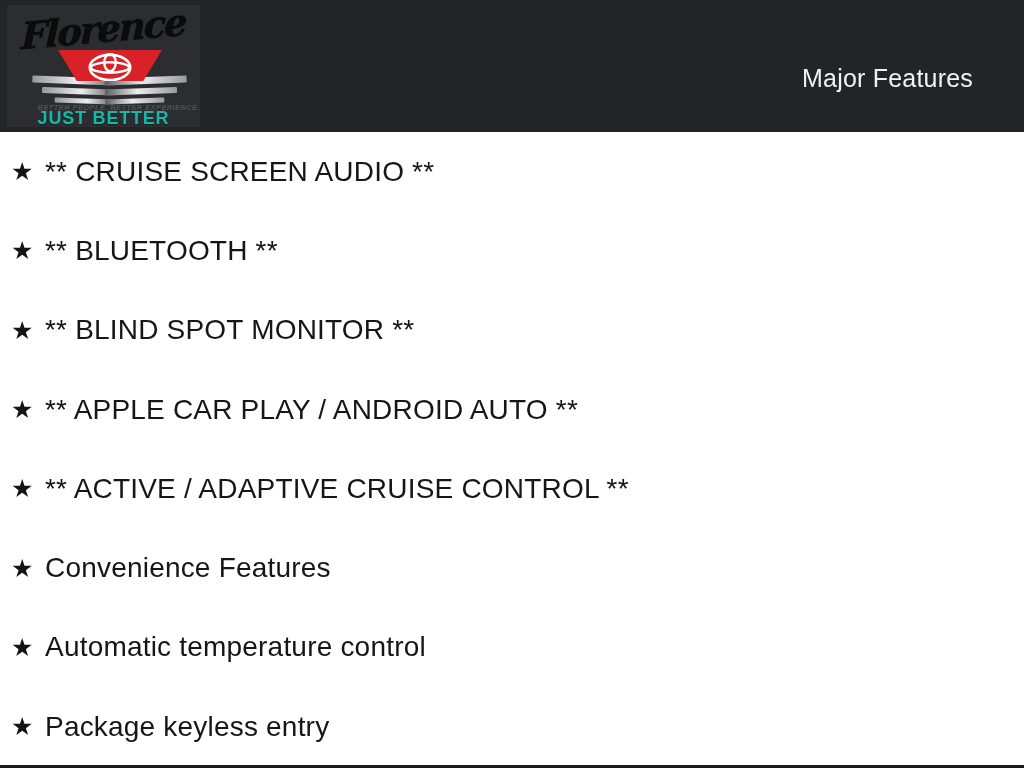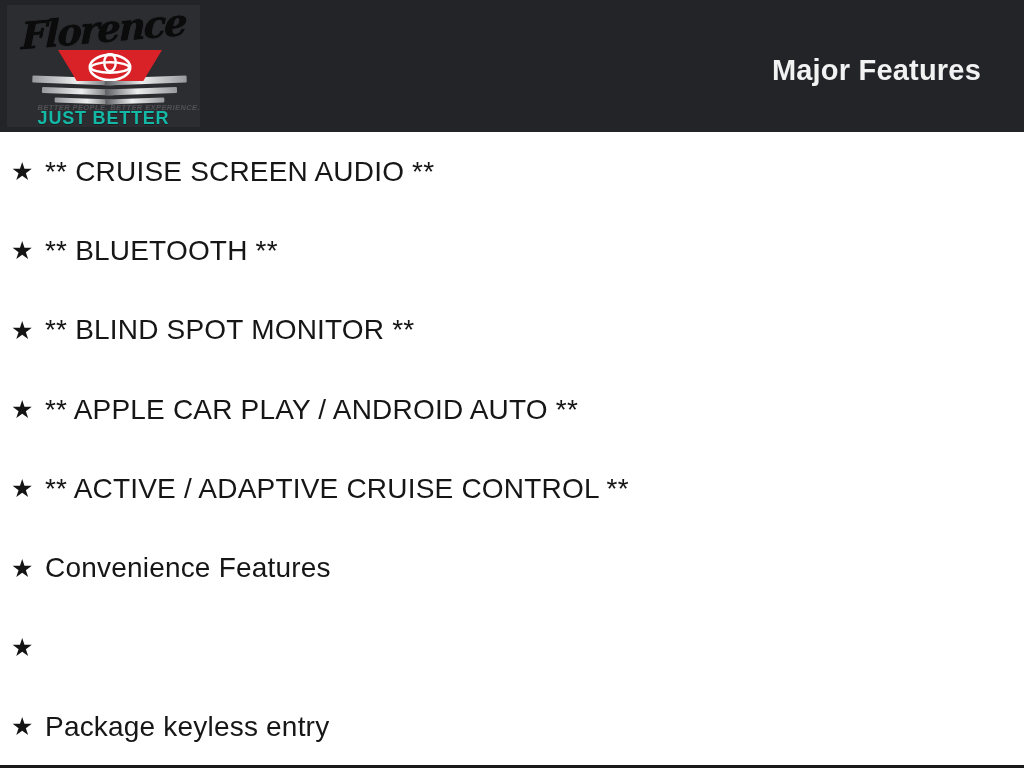--- a/index.html
+++ b/index.html
@@ -15,24 +15,24 @@
   
   .topbar {
     position: relative;
     height: 132px;
     background: #232428;
   }
   .title {
     position: absolute;
     right: 39px;
     top: 51px;
-    margin: 4px;
-    font-size: 29px;
+    margin: 12px;
+    font-size: 25px;
     line-height: 31px;
-    font-weight: 700;
+    font-weight: 400;
     color: #f2f2f3;
     letter-spacing: 0.2px;
   }
 
   
   .logo {
     position: absolute;
     left: 7px; top: 5px;
     width: 193px; height: 122px;
     background: #2c2d31;
@@ -210,20 +210,21 @@
       <li class="feature">
     <span class="star">★</span>
     <span class="label">** ACTIVE / ADAPTIVE CRUISE CONTROL **</span>
   </li>
       <li class="feature">
     <span class="star">★</span>
     <span class="label">Convenience Features</span>
   </li>
       <li class="feature">
     <span class="star">★</span>
+    <span class="label">Automatic temperature control</span>
   </li>
       <li class="feature">
     <span class="star">★</span>
     <span class="label">Package keyless entry</span>
   </li>
     </ul>
 
   <div class="bottom-rule"></div>
 </div>
 

